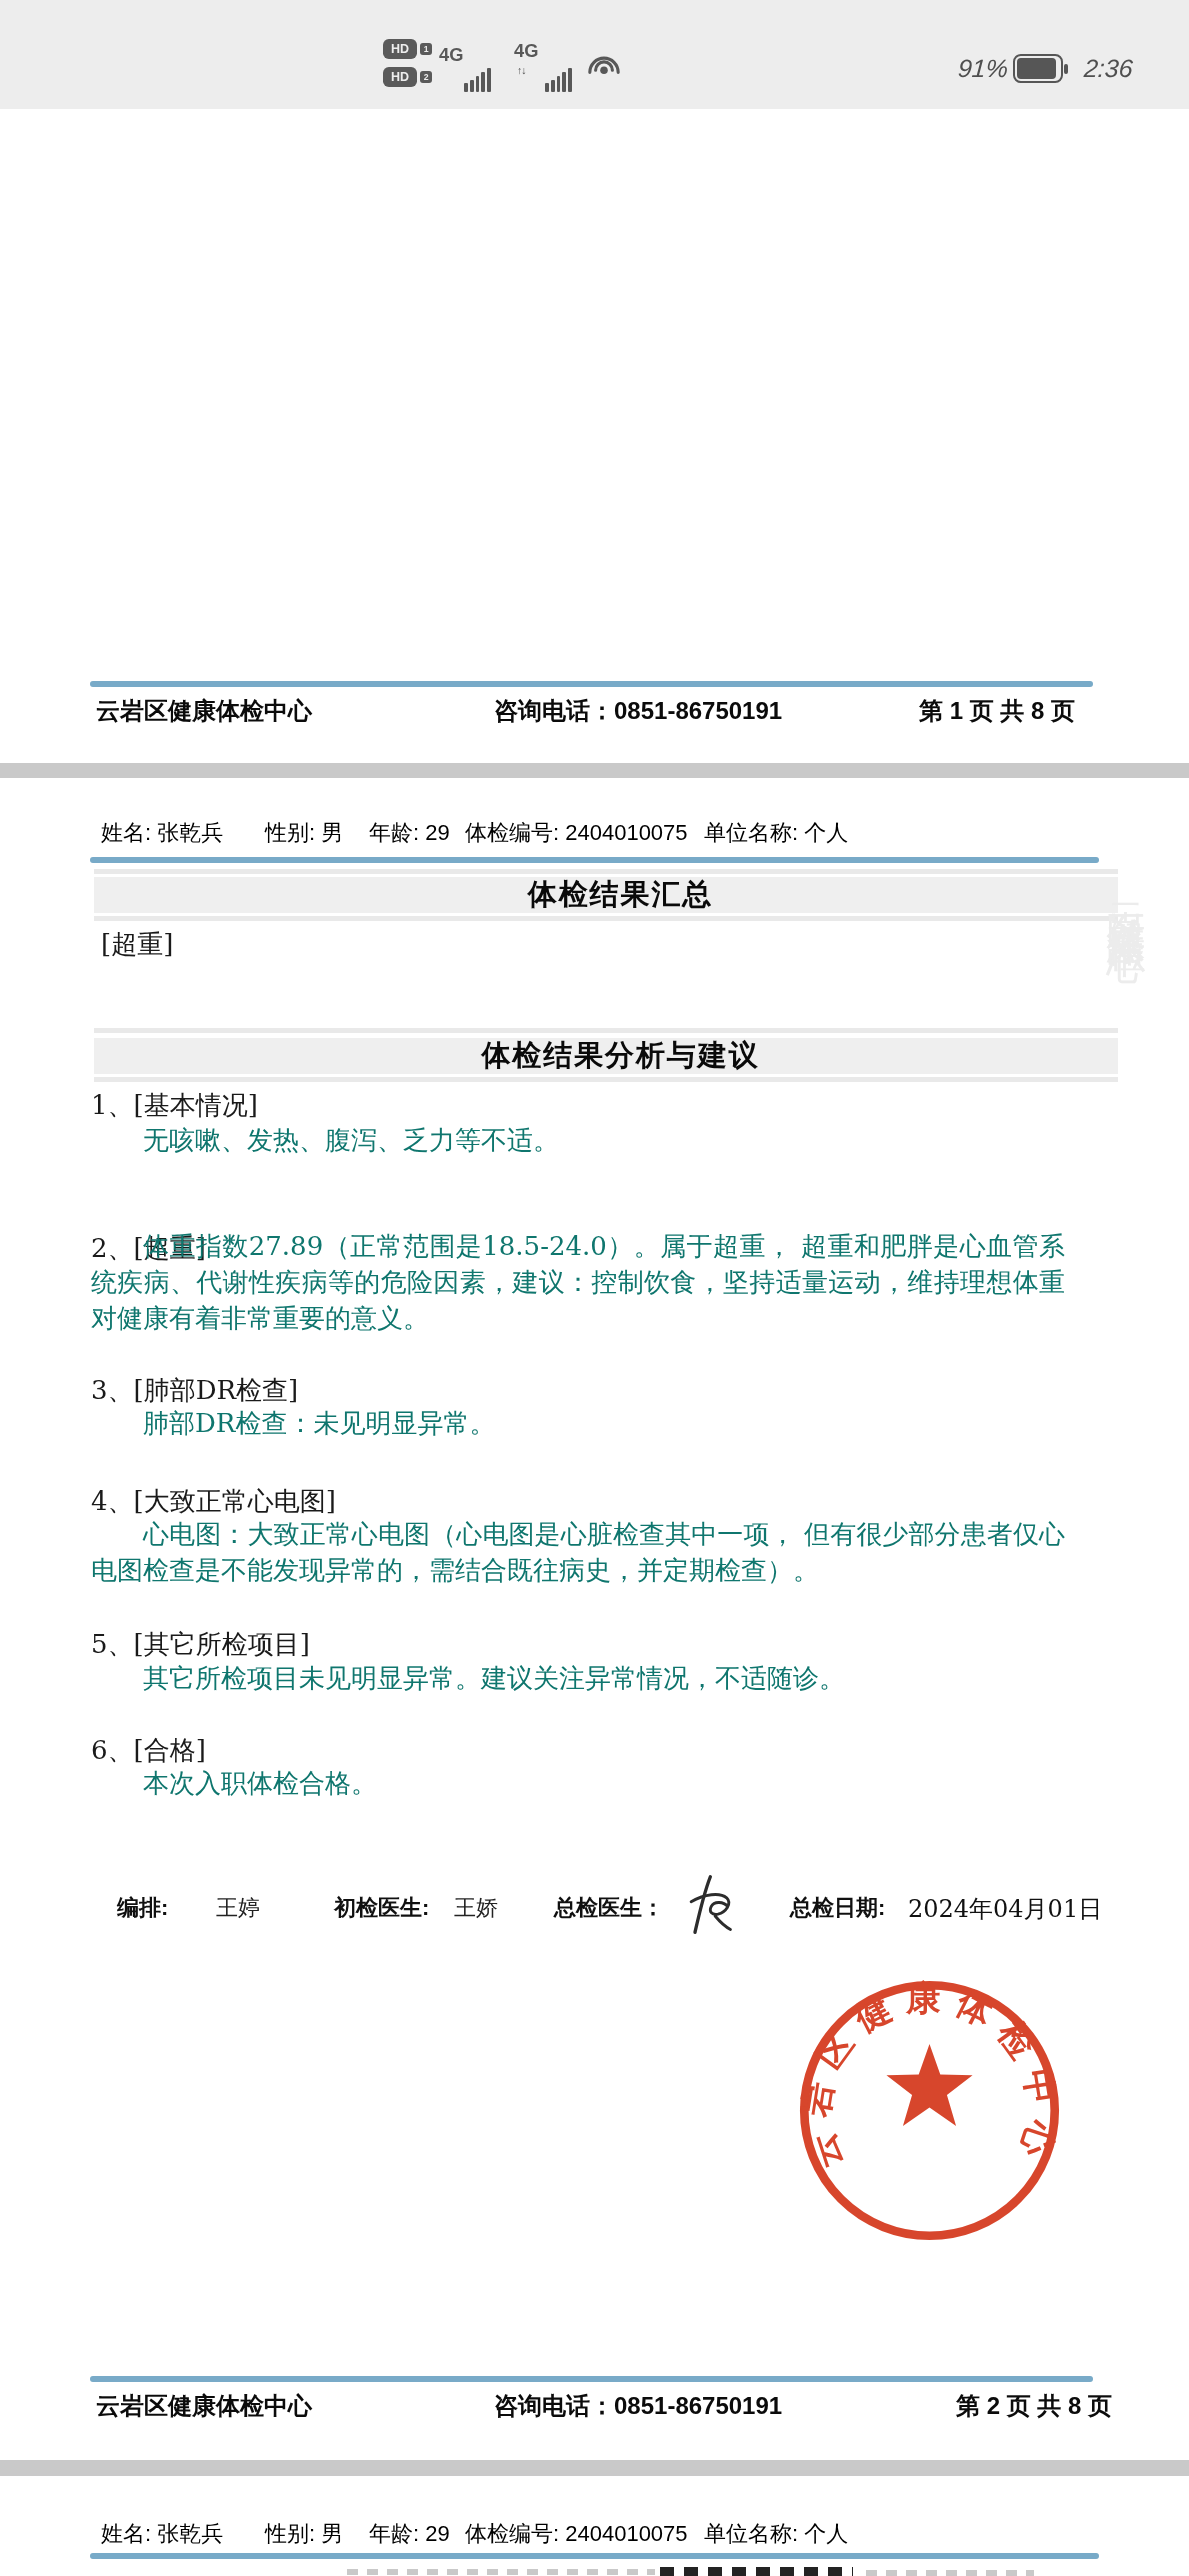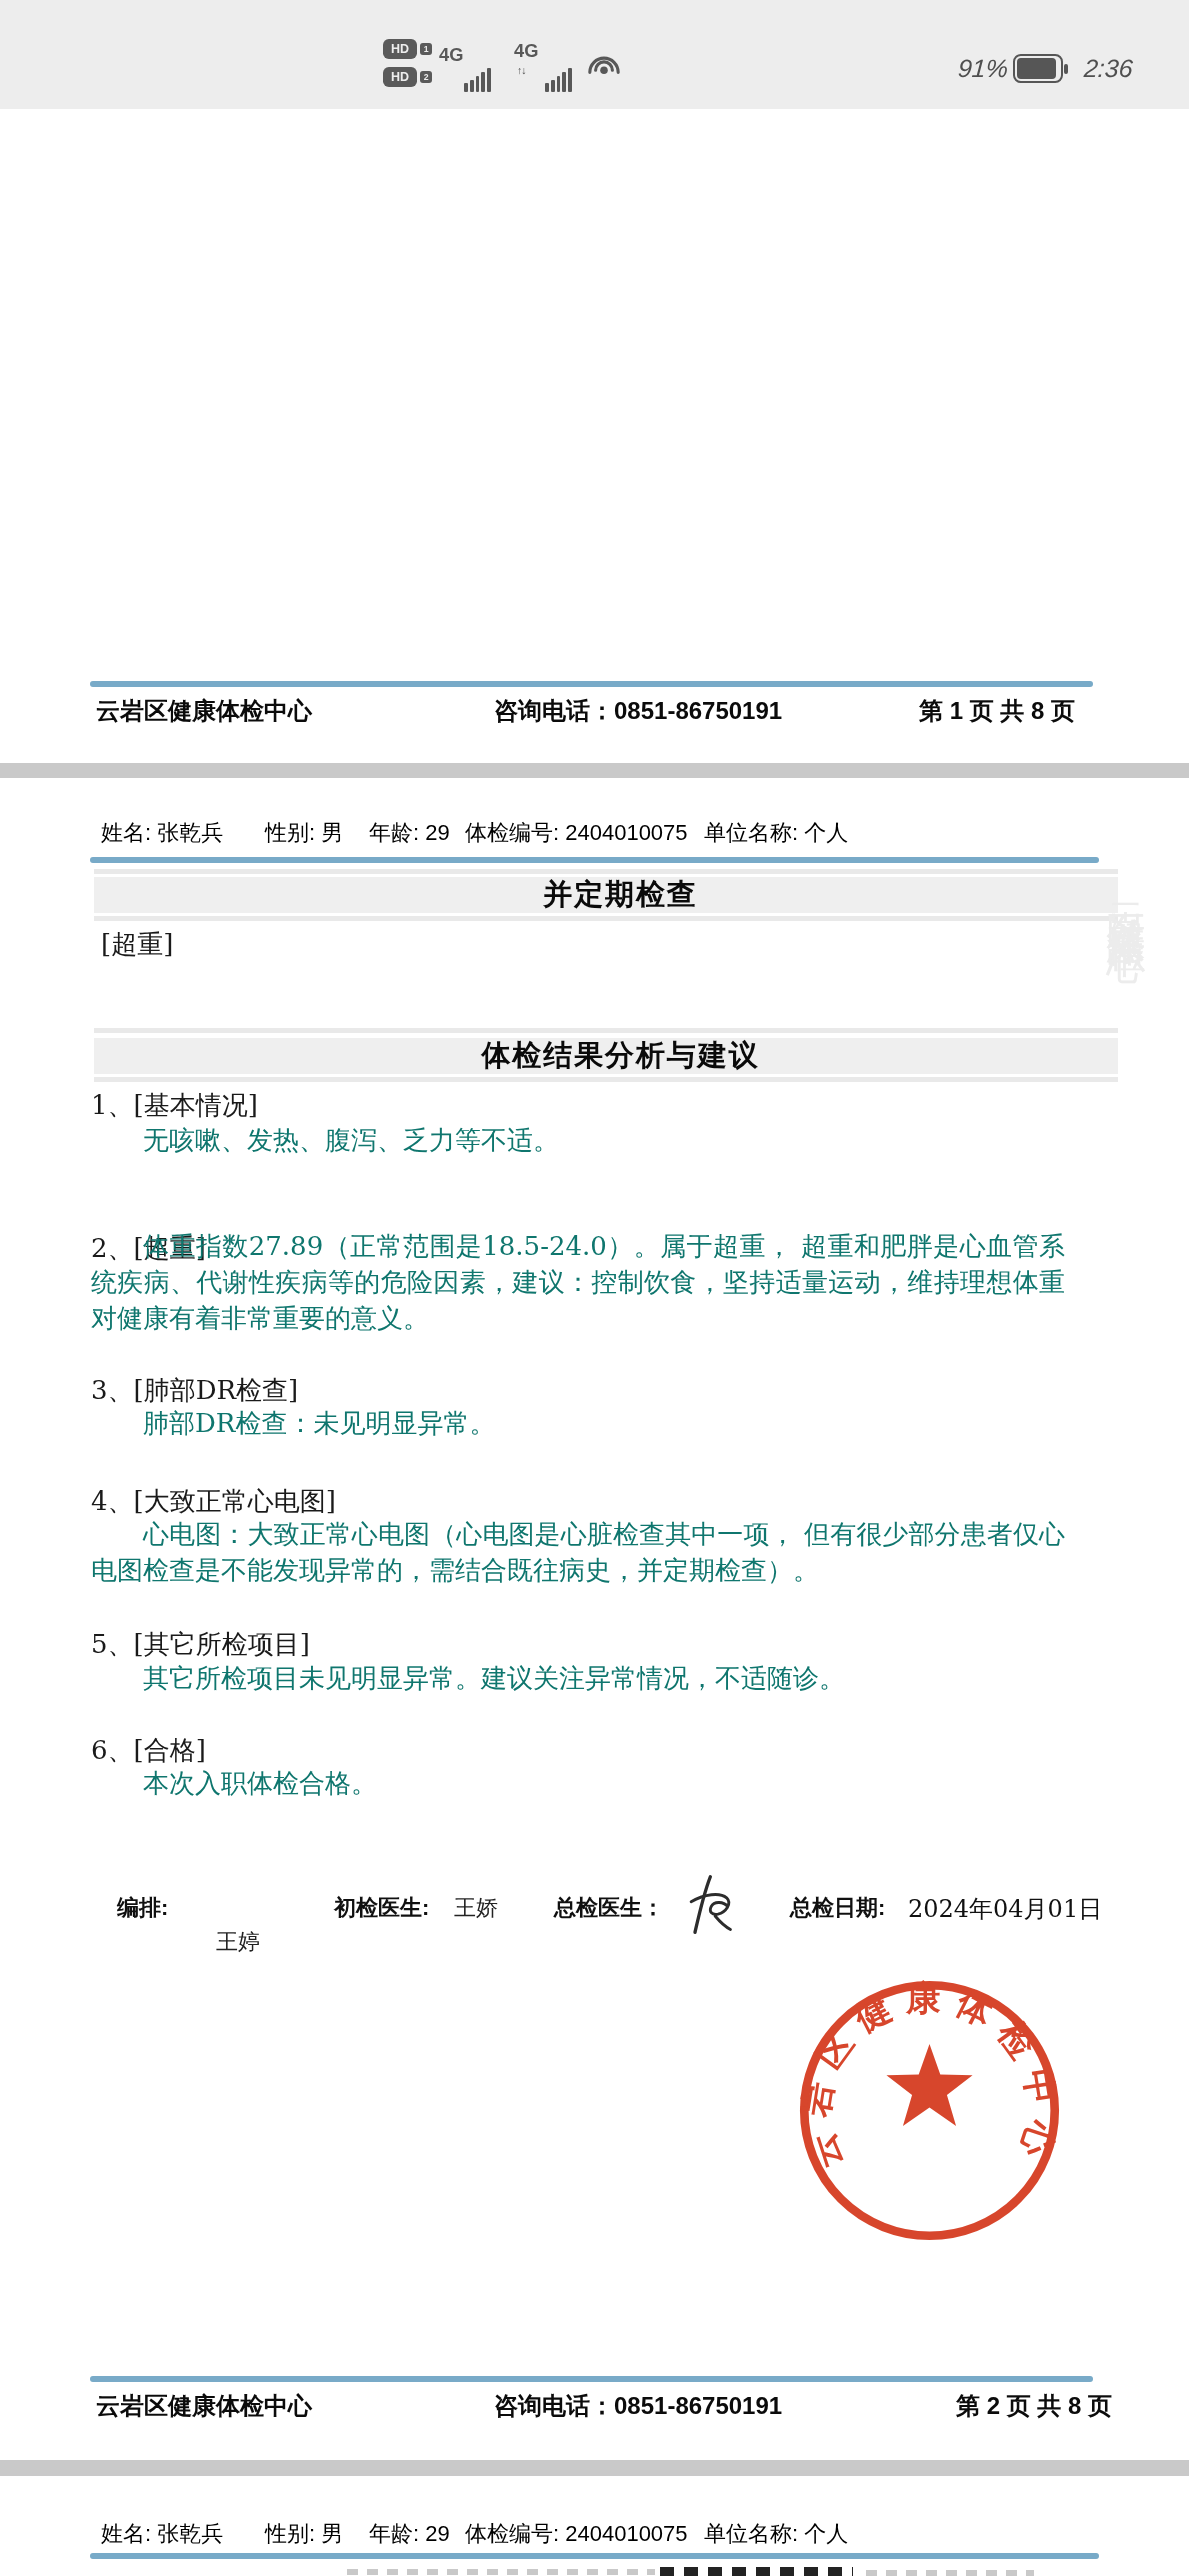--- a/index.html
+++ b/index.html
@@ -106,21 +106,21 @@
   <span style="left:101px;">姓名: 张乾兵</span>
   <span style="left:265px;">性别: 男</span>
   <span style="left:369px;">年龄: 29</span>
   <span style="left:465px;">体检编号: 2404010075</span>
   <span style="left:704px;">单位名称: 个人</span>
 </div>
 <div class="abs blue-line" style="left:90px; top:857px; width:1009px;"></div>
 
 <div class="abs strip" style="top:869px;"></div>
 <div class="abs band" style="top:877px;">
-  <b>并定期检查</b>
+  <b>体检结果汇总</b>
 </div>
 <div class="abs strip" style="top:916px;"></div>
 
 <div class="abs doc-serif item-title" style="left:101px; top:927px;">[超重]</div>
 
 <div class="abs strip" style="top:1028px;"></div>
 <div class="abs band" style="top:1038px;">
   <b>体检结果分析与建议</b>
 </div>
 <div class="abs strip" style="top:1077px;"></div>
@@ -138,21 +138,21 @@
 <div class="abs doc-serif item-body" style="left:91px; top:1516px;">心电图：大致正常心电图（心电图是心脏检查其中一项， 但有很少部分患者仅心电图检查是不能发现异常的，需结合既往病史，并定期检查）。</div>
 
 <div class="abs doc-serif item-title" style="left:91px; top:1627px;">5、[其它所检项目]</div>
 <div class="abs doc-serif item-body" style="left:91px; top:1660px;">其它所检项目未见明显异常。建议关注异常情况，不适随诊。</div>
 
 <div class="abs doc-serif item-title" style="left:91px; top:1733px;">6、[合格]</div>
 <div class="abs doc-serif item-body" style="left:91px; top:1765px;">本次入职体检合格。</div>
 
 <div class="abs signoff" style="left:0; top:1893px; width:1190px; height:77px;">
   <span class="so-label" style="left:117px;">编排:</span>
-  <span class="so-value" style="left:216px;margin-top:34px;">王婷</span>
+  <span class="so-value" style="left:216px;">王婷</span>
   <span class="so-label" style="left:334px;">初检医生:</span>
   <span class="so-value" style="left:454px;">王娇</span>
   <span class="so-label" style="left:554px;">总检医生：</span>
   <span class="so-label" style="left:790px;">总检日期:</span>
   <span class="so-date" style="left:908px;">2024年04月01日</span>
 </div>
 <svg class="abs" style="left:672px; top:1871px;" width="69" height="69" viewBox="0 0 72 72">
   <path d="M40,6 C33,24 29,42 24,64" stroke="#2c2c2c" stroke-width="3.5" fill="none" stroke-linecap="round"></path>
   <path d="M20,32 C34,24 50,22 57,28 C63,34 56,43 48,45 C42,46 38,43 41,37 C44,31 54,32 58,37 M45,47 C50,53 55,58 61,61" stroke="#2c2c2c" stroke-width="3" fill="none" stroke-linecap="round"></path>
 </svg>

